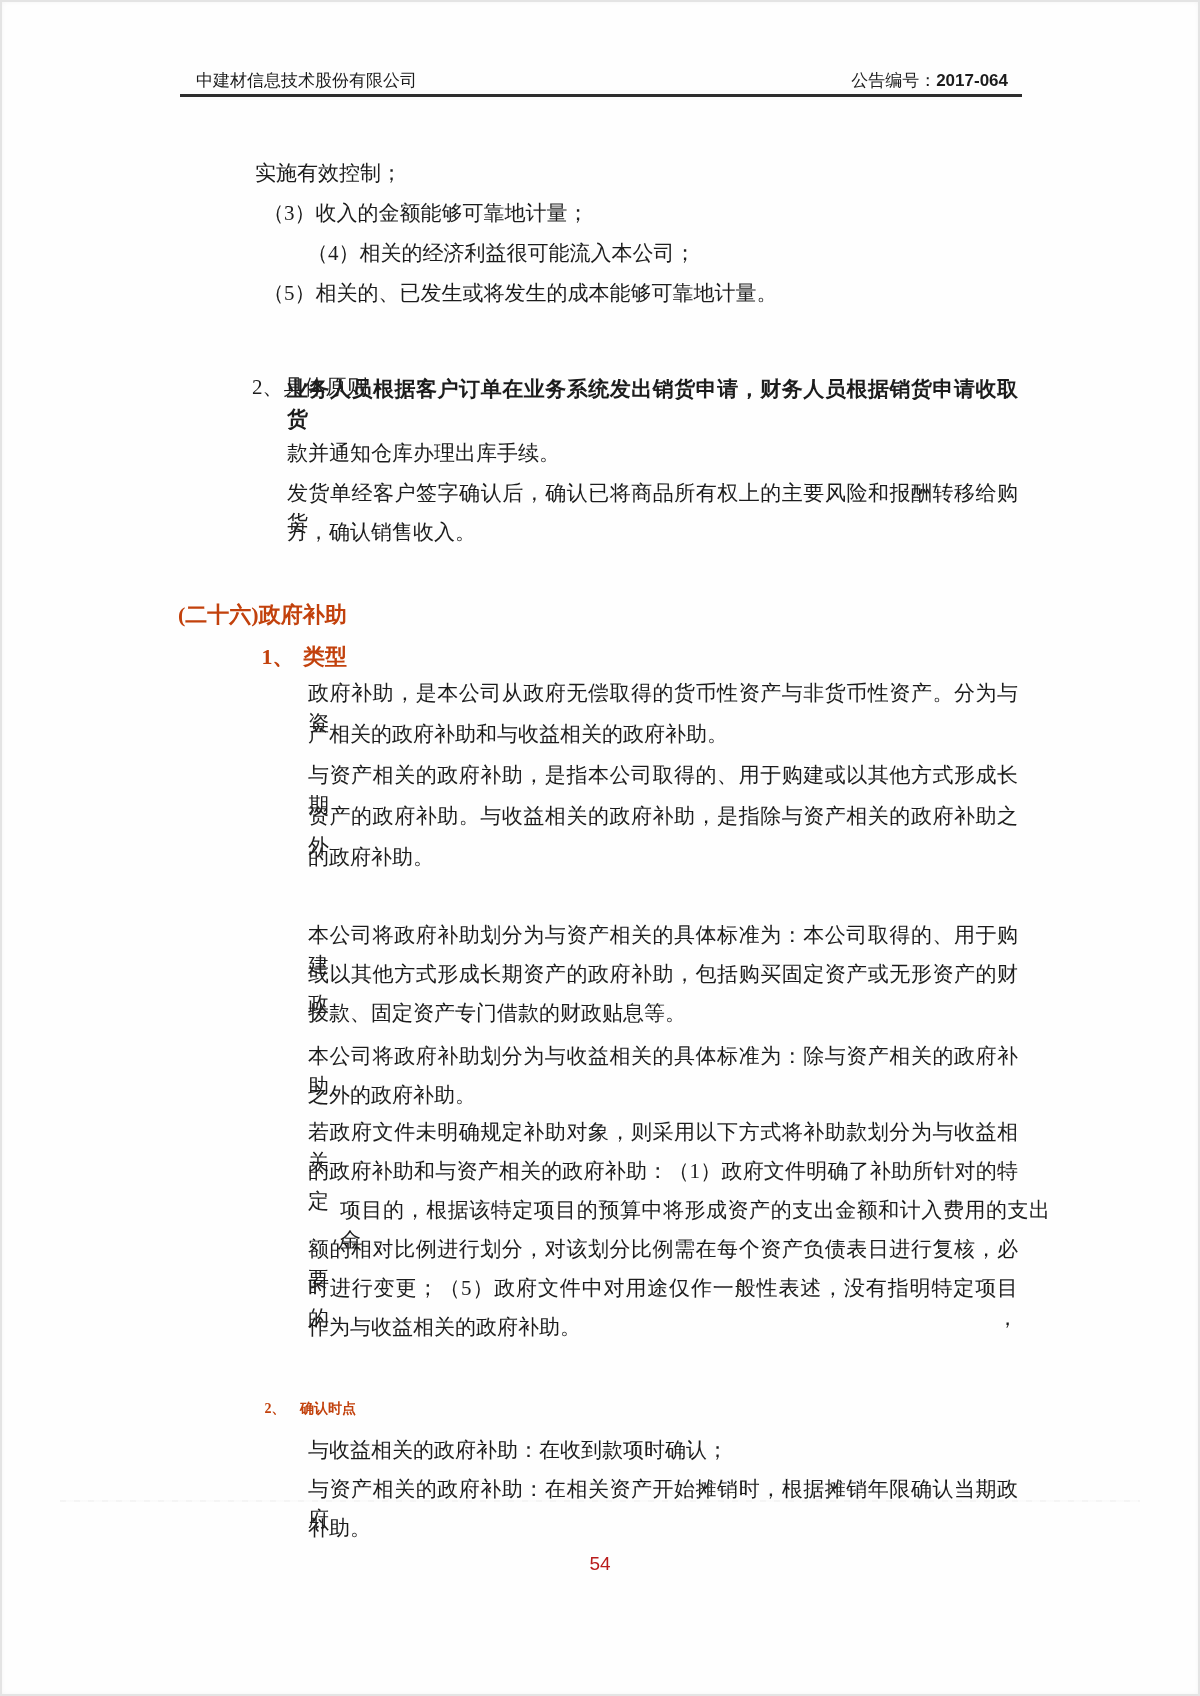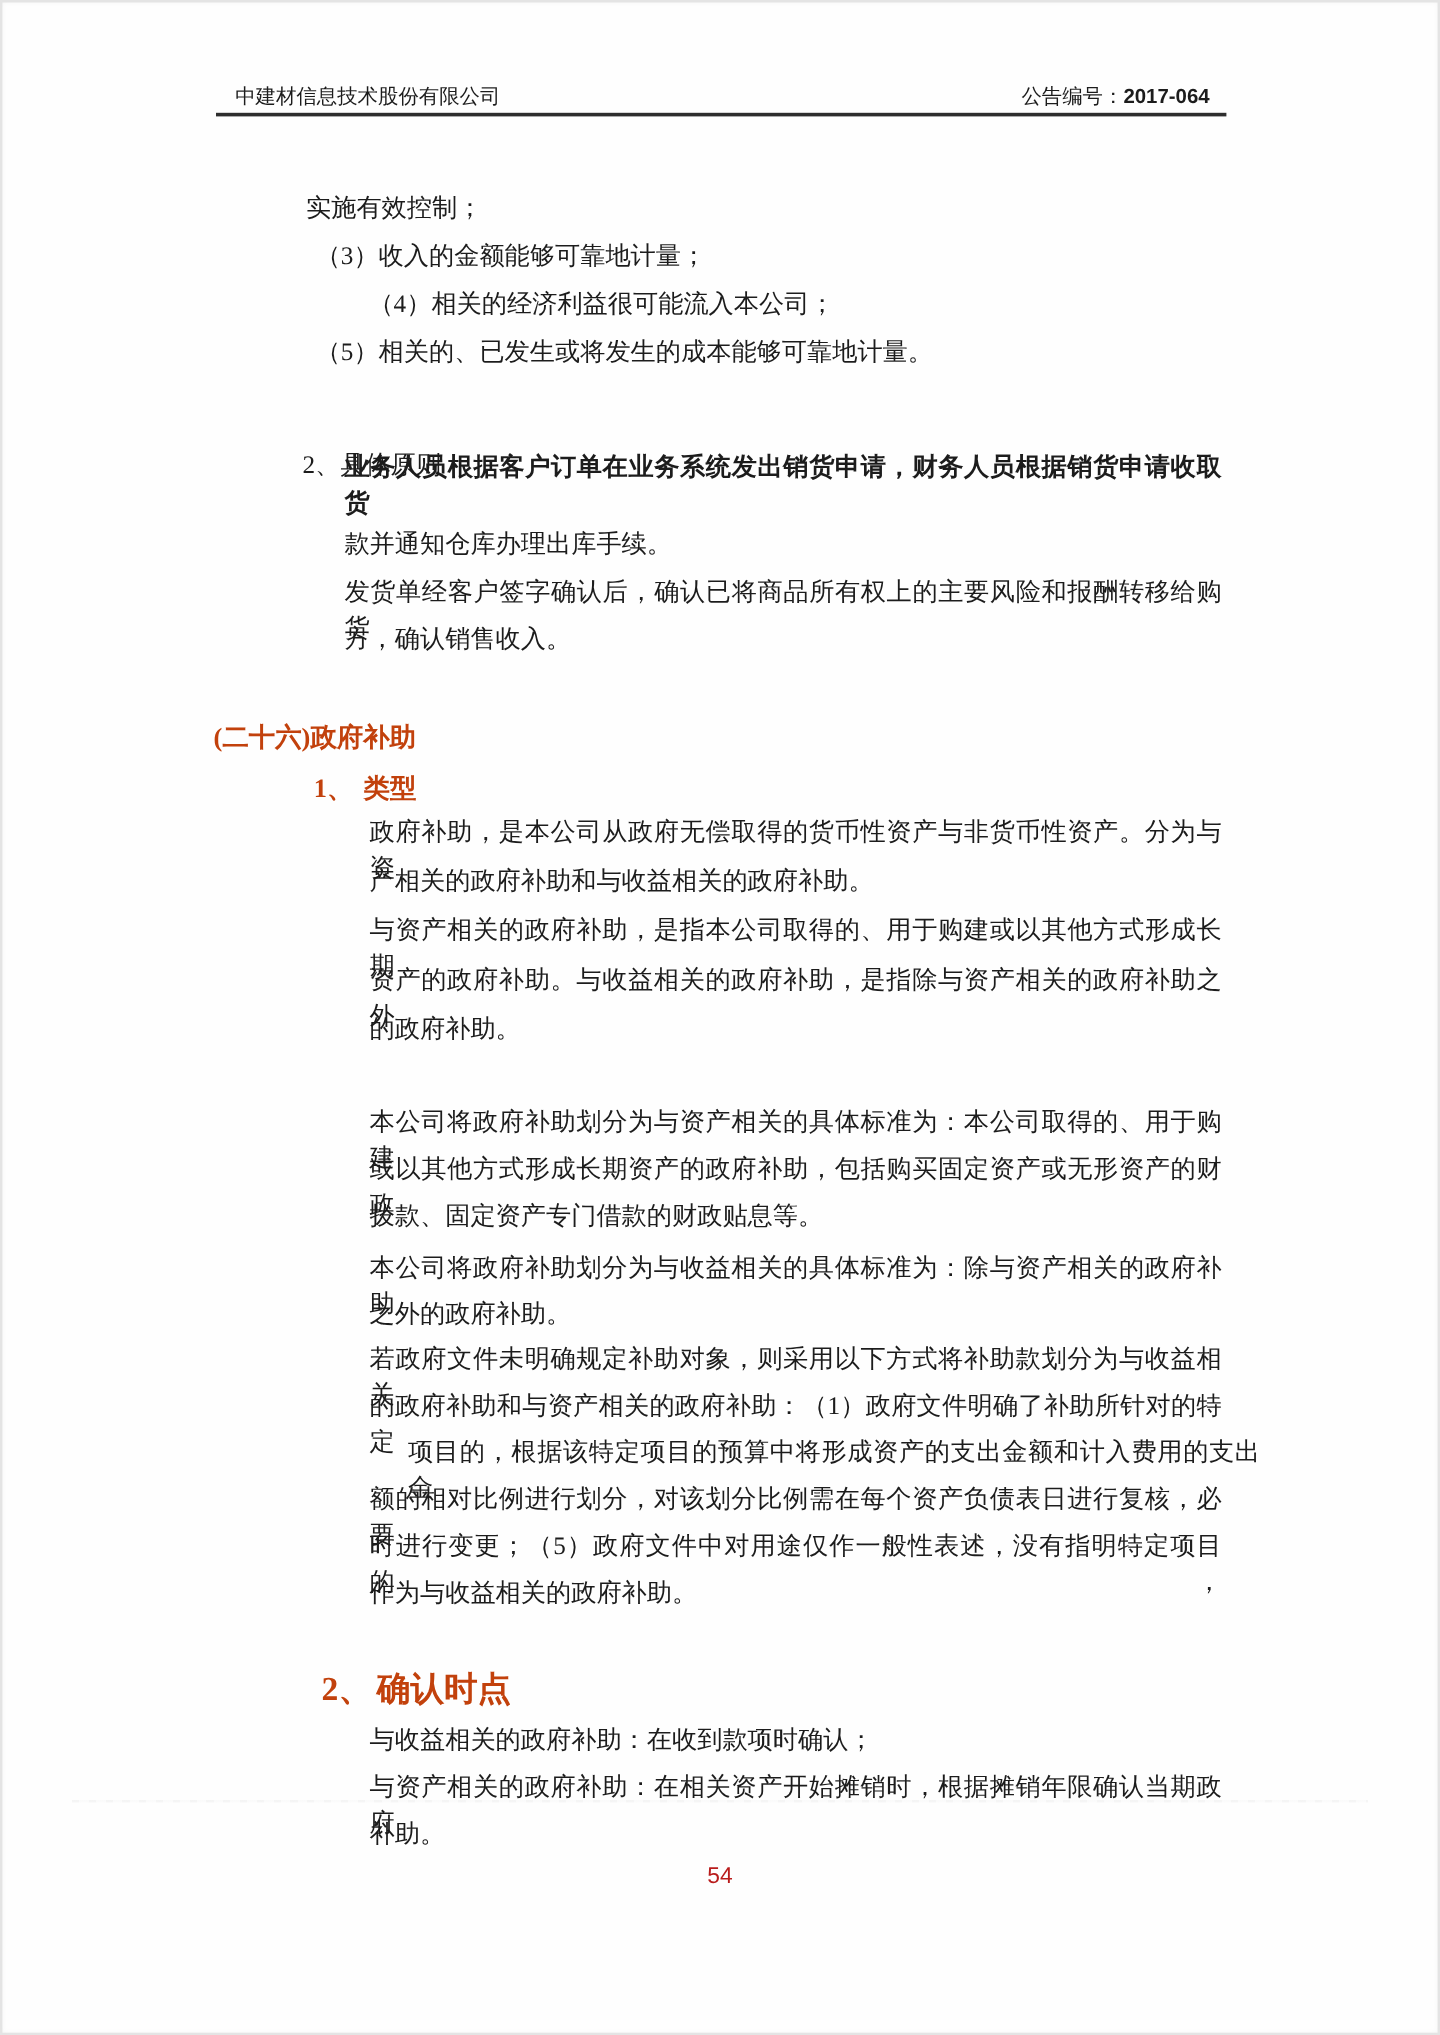--- a/index.html
+++ b/index.html
@@ -65,21 +65,21 @@
   <div class="abs block-line j" style="left:308px;top:1041px;width:710px;">本公司将政府补助划分为与收益相关的具体标准为：除与资产相关的政府补助</div>
   <div class="abs block-line" style="left:308px;top:1080px;width:710px;">之外的政府补助。</div>
 
   <div class="abs block-line j" style="left:308px;top:1117px;width:710px;">若政府文件未明确规定补助对象，则采用以下方式将补助款划分为与收益相关</div>
   <div class="abs block-line j" style="left:308px;top:1156px;width:710px;">的政府补助和与资产相关的政府补助：（1）政府文件明确了补助所针对的特定</div>
   <div class="abs block-line j" style="left:308px;top:1195px;width:710px;margin-left:32px;">项目的，根据该特定项目的预算中将形成资产的支出金额和计入费用的支出金</div>
   <div class="abs block-line j" style="left:308px;top:1234px;width:710px;">额的相对比例进行划分，对该划分比例需在每个资产负债表日进行复核，必要</div>
   <div class="abs block-line j" style="left:308px;top:1273px;width:710px;">时进行变更；（5）政府文件中对用途仅作一般性表述，没有指明特定项目的，</div>
   <div class="abs block-line" style="left:308px;top:1312px;width:710px;">作为与收益相关的政府补助。</div>
 
-  <div class="abs t bold" style="left:264px;top:1394px;font-size:28px;">
+  <div class="abs t bold" style="left:250px;top:1394px;font-size:14px;">
     <span class="tabnum">2、</span><span>确认时点</span>
   </div>
 
   <div class="abs block-line" style="left:308px;top:1435px;width:710px;">与收益相关的政府补助：在收到款项时确认；</div>
   <div class="abs block-line j" style="left:308px;top:1474px;width:710px;">与资产相关的政府补助：在相关资产开始摊销时，根据摊销年限确认当期政府</div>
   <div class="abs block-line" style="left:308px;top:1513px;width:710px;">补助。</div>
 
   <div class="abs noise" style="left:60px;top:1500px;width:1080px;height:2px;"></div>
 
   <div class="abs pgnum" style="left:0;top:1552px;width:1200px;">54</div>

